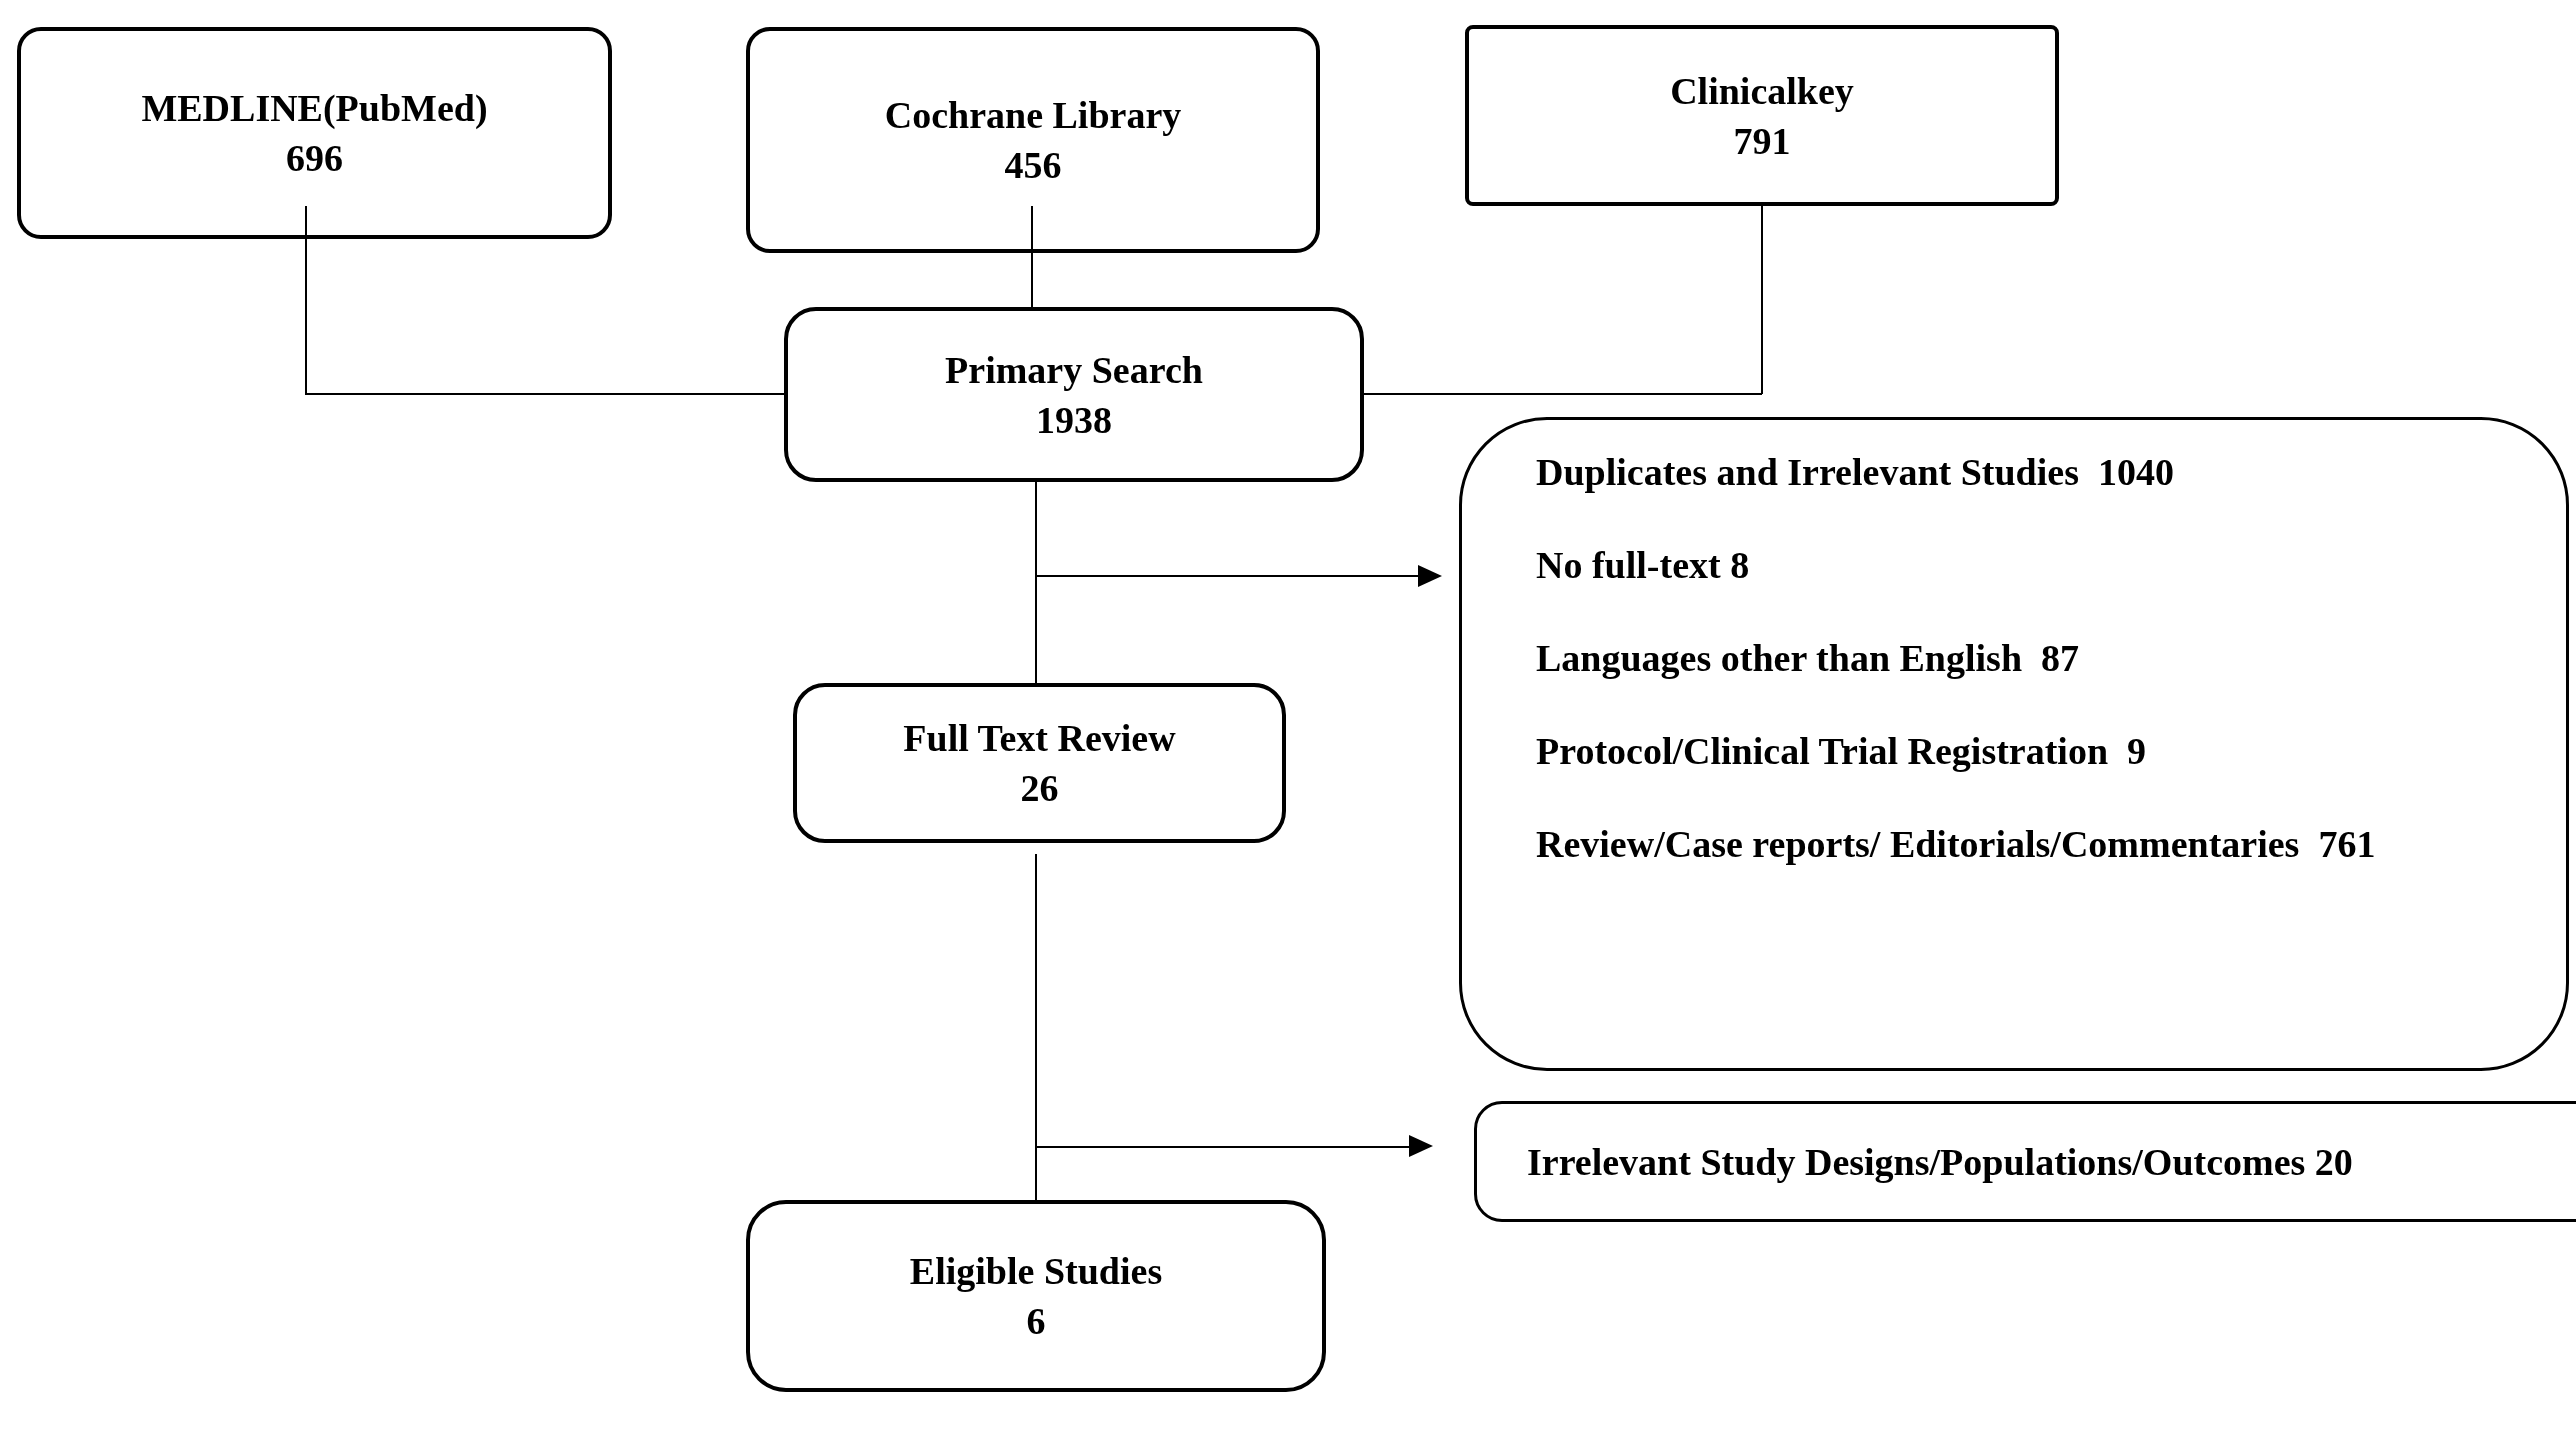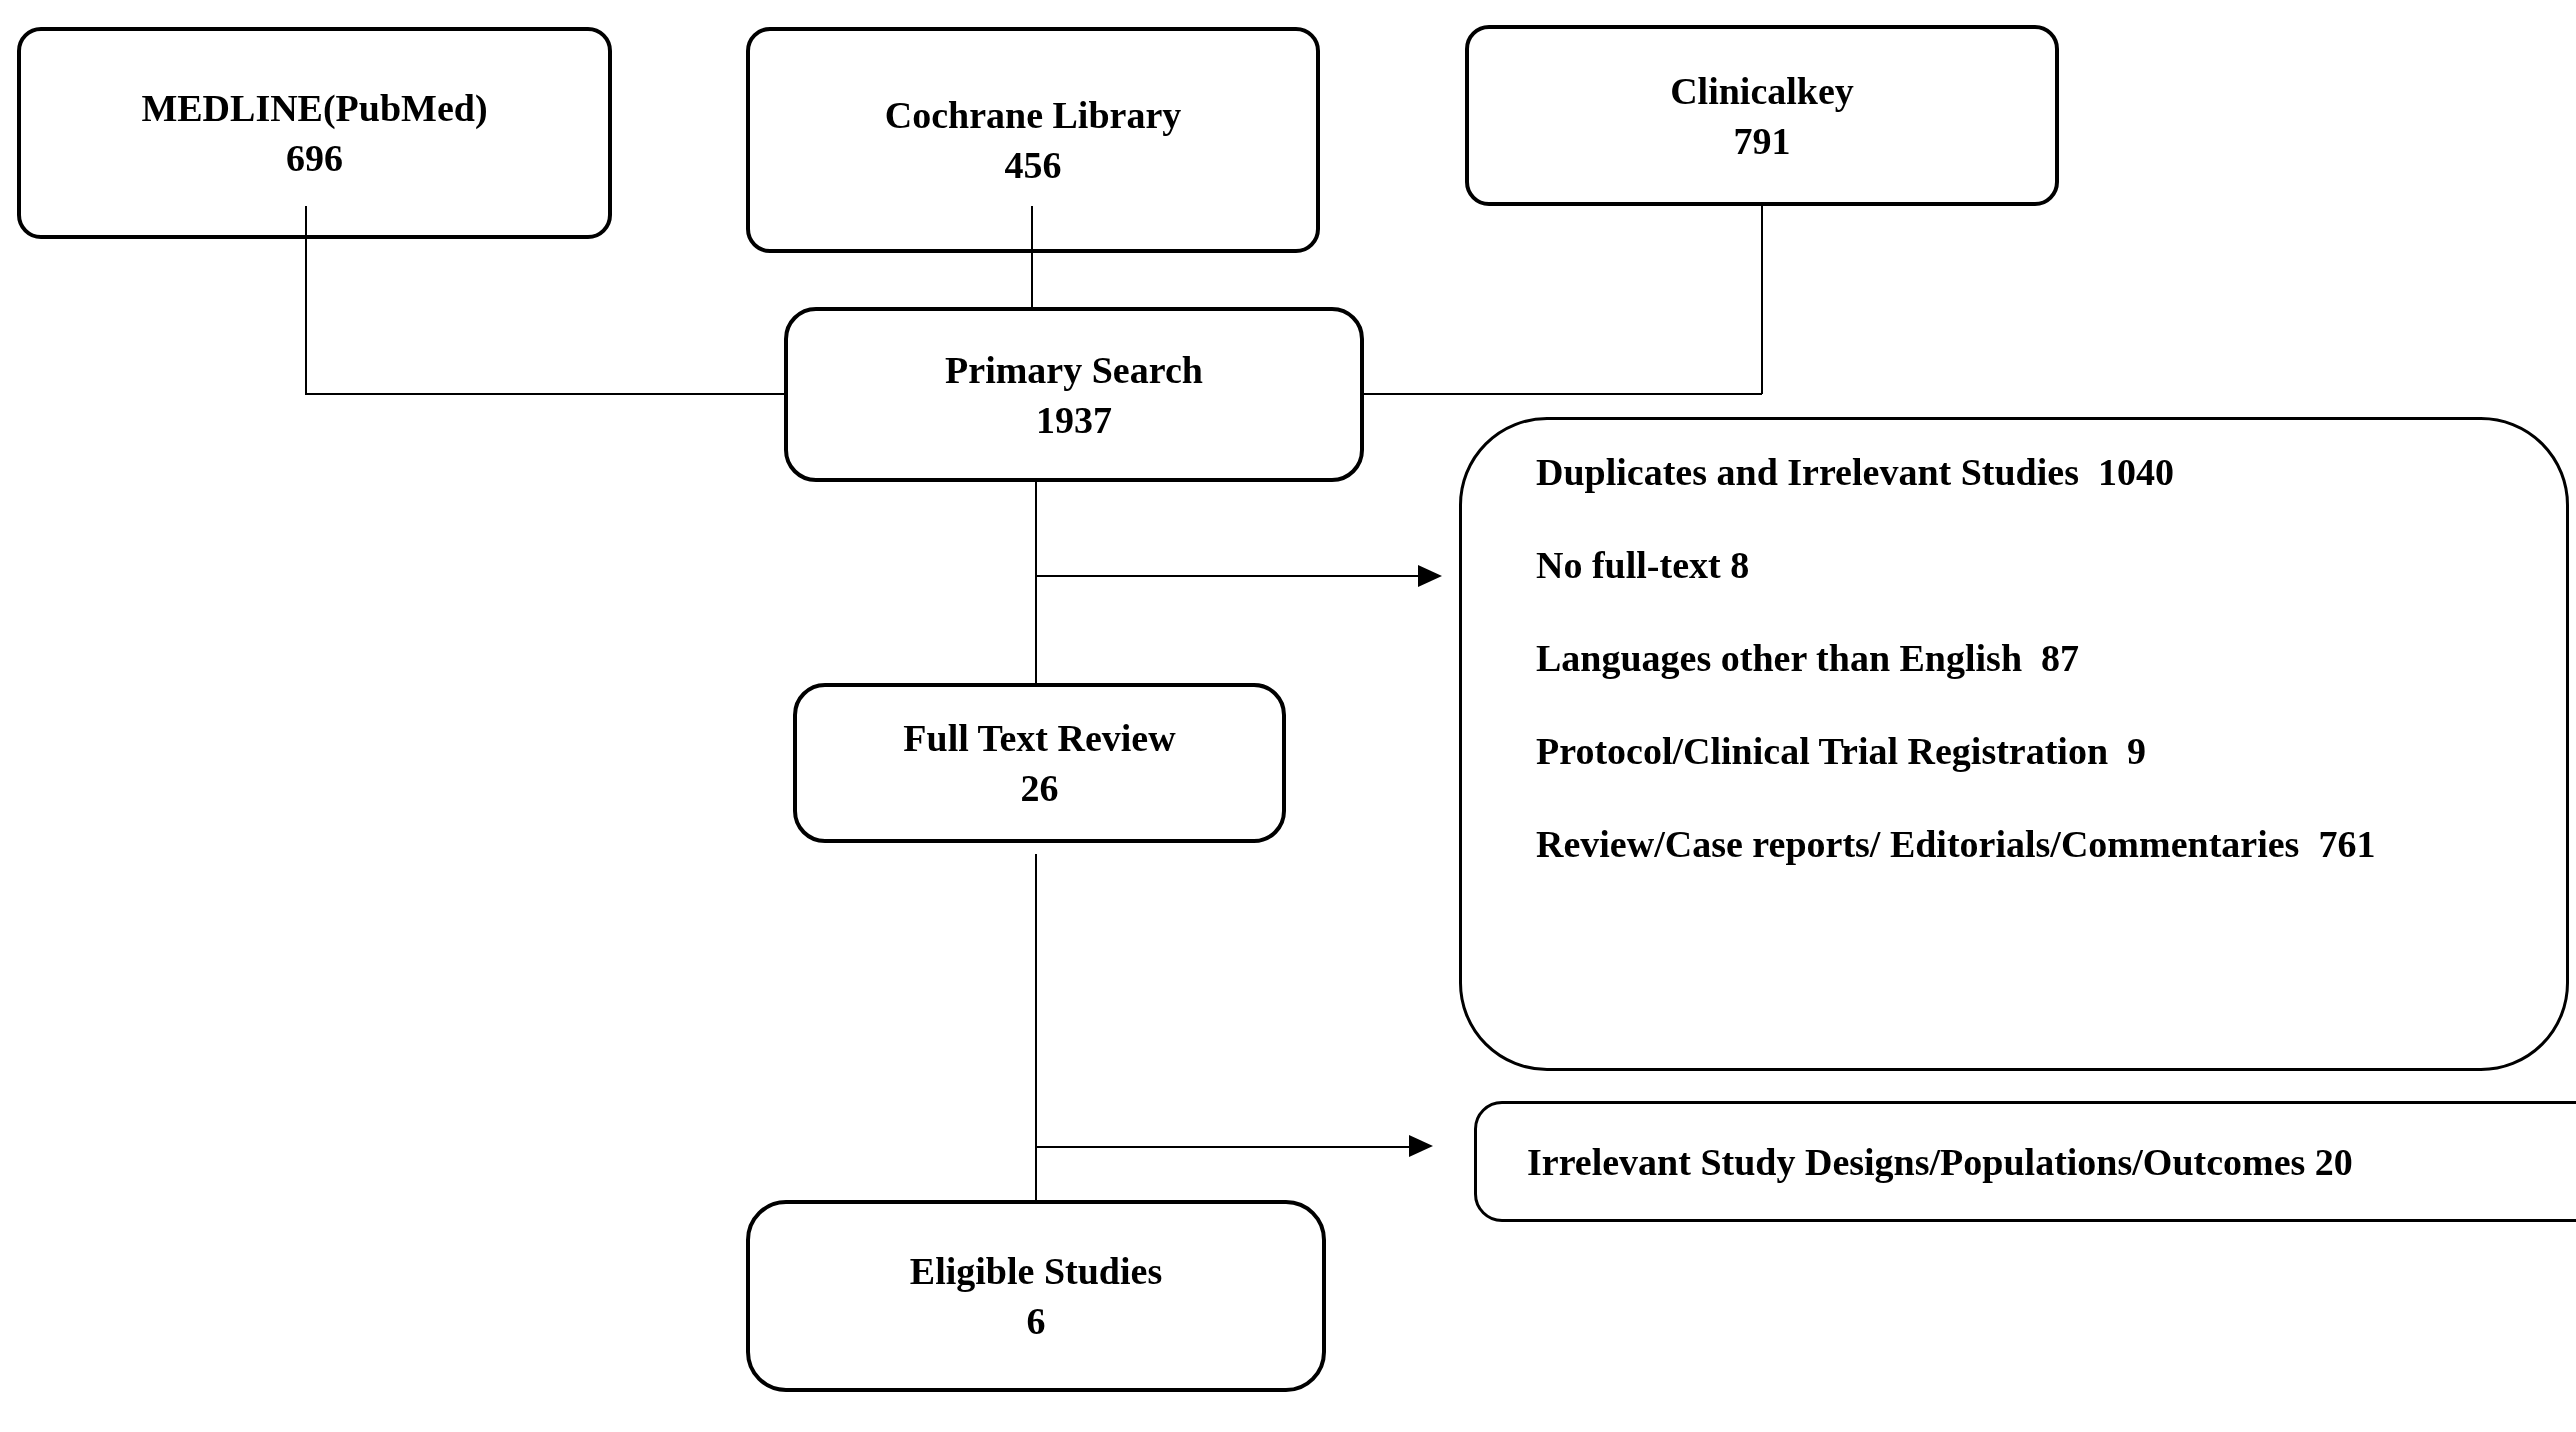--- a/index.html
+++ b/index.html
@@ -76,34 +76,34 @@
   <div class="node" style="left:17px; top:27px; width:595px; height:212px; border-radius:24px;">
     <div class="lbl">MEDLINE(PubMed)</div>
     <div class="val">696</div>
   </div>
 
   <div class="node" style="left:746px; top:27px; width:574px; height:226px; border-radius:24px;">
     <div class="lbl">Cochrane Library</div>
     <div class="val">456</div>
   </div>
 
-  <div class="node" style="left:1465px; top:25px; width:594px; height:181px; border-radius:24px;">
+  <div class="node" style="left:1465px; top:25px; width:594px; height:181px; border-radius:8px;">
     <div class="lbl">Clinicalkey</div>
     <div class="val">791</div>
   </div>
 
   <div class="line" style="left:305px; top:206px; width:2.4px; height:188px;"></div>
   <div class="line" style="left:305px; top:393px; width:479px; height:2.4px;"></div>
   <div class="line" style="left:1031px; top:206px; width:2.4px; height:101px;"></div>
   <div class="line" style="left:1761px; top:206px; width:2.4px; height:188px;"></div>
   <div class="line" style="left:1294px; top:393px; width:468px; height:2.4px;"></div>
 
   <div class="node" style="left:784px; top:307px; width:580px; height:175px; border-radius:32px;">
     <div class="lbl">Primary Search</div>
-    <div class="val">1937</div>
+    <div class="val">1938</div>
   </div>
 
   <div class="line" style="left:1035px; top:481px; width:2.4px; height:202px;"></div>
   <div class="line" style="left:1035px; top:575px; width:385px; height:2.4px;"></div>
   <div class="arrowhead" style="left:1418px; top:565px;"></div>
 
   <div class="listbox" style="left:1459px; top:417px; width:1110px; height:654px; border-radius:88px; padding:6px 32px 0 74px;">
     <div class="xline">Duplicates and Irrelevant Studies  1040</div>
     <div class="xline">No full-text 8</div>
     <div class="xline">Languages other than English  87</div>

